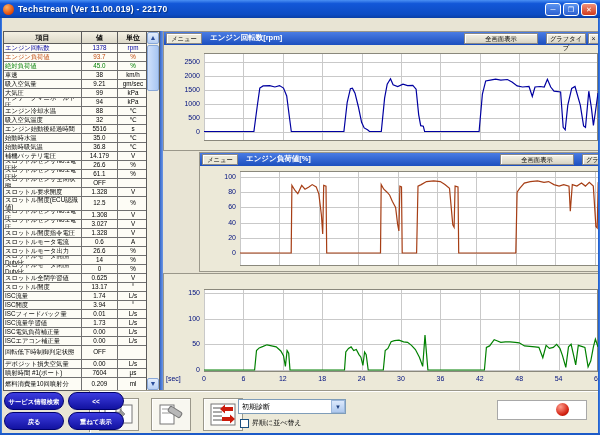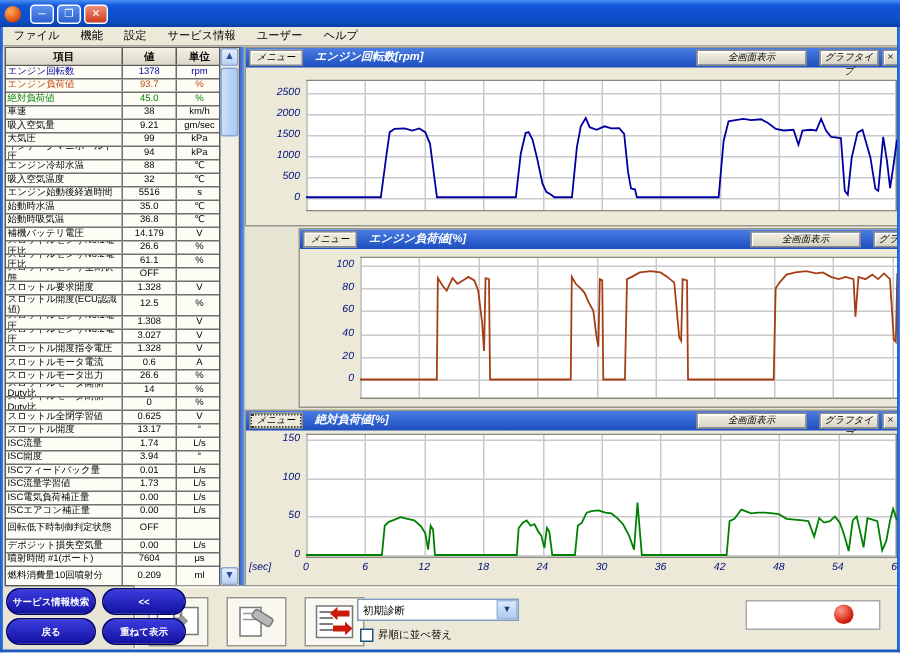--- a/index.html
+++ b/index.html
@@ -53,21 +53,21 @@
   .sbtn.up{ top:0; } .sbtn.down{ bottom:0; }
   .sthumb { position:absolute; left:0; top:13px; width:12px; height:46px; border:1px solid #89A8D8; border-radius:2px;
     background:linear-gradient(90deg,#CFE0FB,#A8C6F2); }
 
   
   .splitter-v { position:absolute; left:160px; top:31px; width:3px; height:360px;
     background:linear-gradient(90deg,#3568CC,#6E97E4); z-index:3; }
 
   
   .graphs { position:absolute; left:163px; top:31px; width:436px; height:360px; z-index:2; }
-  .gpanel { position:absolute; left:0; width:436px; background:#ECE9D8; border:1px solid #9A978A;font-style:italic; }
+  .gpanel { position:absolute; left:0; width:436px; background:#ECE9D8; border:1px solid #9A978A; }
   .ghead { position:absolute; left:0; top:0; right:0; height:13px;
     background:linear-gradient(180deg,#4A7CE4,#1C4FBE); display:block; }
   .gmenu { position:absolute; left:2px; top:1px; width:36px; height:11px; background:#ECE9D8;
     border:1px solid #888; box-shadow:inset 1px 1px 0 #fff; font-size:6.3px; text-align:center; line-height:9px; }
   .gmenu.focused { outline:1px dotted #333; outline-offset:-2px; }
   .gtitle { position:absolute; left:46px; top:1px; color:#fff; font-size:7.5px; font-weight:bold; white-space:nowrap; }
   .gbtn { position:absolute; top:1px; height:11px; background:linear-gradient(180deg,#F6F3E6,#D8D4C4);
     border:1px solid #888; box-shadow:inset 1px 1px 0 #fff; font-size:6.3px; text-align:center; line-height:9px; }
   .gbtn.full { left:300px; width:74px; }
   .gbtn.gtype { left:382px; width:40px; }
@@ -116,33 +116,26 @@
     line-height:5px; margin-right:2px; }
   .ime-caret { color:#D8E4FA; font-size:6px; }
 </style>
 </head>
 <body>
 
 <div class="window">
 
   <div class="titlebar">
     <span class="app-icon"></span>
+    <span class="title-text">Techstream (Ver 11.00.019) - 22170</span>
     <span class="winbtn">─</span>
     <span class="winbtn">❐</span>
     <span class="winbtn close">✕</span>
   </div>
 
-  <div class="menubar" id="menubar">
-      <div class="menu-item">ファイル</div>
-      <div class="menu-item">機能</div>
-      <div class="menu-item">設定</div>
-      <div class="menu-item">サービス情報</div>
-      <div class="menu-item">ユーザー</div>
-      <div class="menu-item">ヘルプ</div>
-    </div>
 
   <div class="left-table">
     <div class="tblhead">
       <div class="hc c-name">項目</div>
       <div class="hc c-val">値</div>
       <div class="hc c-unit">単位</div>
     </div>
     <div class="tbody" id="tbody">
         <div class="trow">
           <div class="cell c-name" style="color: rgb(0, 0, 160);">エンジン回転数</div>
@@ -406,27 +399,20 @@
           <line x1="1" x2="393" y1="82.5" y2="82.5" stroke="#C9C9C9"></line>
           <line x1="1" x2="393" y1="67.5" y2="67.5" stroke="#C9C9C9"></line>
           <line x1="1" x2="393" y1="52.5" y2="52.5" stroke="#C9C9C9"></line>
           <line x1="1" x2="393" y1="36.5" y2="36.5" stroke="#C9C9C9"></line>
           <line x1="1" x2="393" y1="21.5" y2="21.5" stroke="#C9C9C9"></line>
           <line x1="1" x2="393" y1="6.5" y2="6.5" stroke="#C9C9C9"></line>
           <polyline points="0.0,82.0 51.2,82.0 51.9,14.4 55.2,19.7 57.8,22.7 61.7,14.4 65.0,18.2 68.9,15.9 72.2,13.6 76.2,15.9 78.8,22.7 81.4,44.0 82.7,63.0 83.7,14.4 86.0,15.1 86.7,82.0 140.5,82.0 141.2,13.6 143.8,18.2 147.1,21.2 149.7,24.2 152.3,30.3 155.6,36.4 157.6,53.1 158.9,60.0 159.9,15.1 161.5,15.9 162.2,82.0 176.6,82.0 178.0,15.1 181.2,13.6 186.5,10.6 193.7,9.8 200.3,10.6 204.9,13.6 209.5,17.4 212.8,53.9 214.1,56.2 215.1,15.1 218.0,15.9 218.7,82.0 275.8,82.0 277.1,21.2 279.7,17.4 284.3,12.1 290.2,10.6 297.5,9.8 304.0,11.3 308.6,10.6 313.9,13.6 319.1,15.1 323.7,13.6 329.0,15.1 330.3,40.2 332.3,13.6 336.9,15.1 341.5,12.1 345.4,15.1 349.3,11.3 353.3,15.1 355.9,55.4 357.2,56.9 358.2,12.1 360.5,13.6 361.2,82.0 362.2,82.0 363.1,12.1 366.4,13.6 371.0,16.6 375.6,21.2 378.2,59.2 380.2,60.7 382.8,28.8 386.1,9.8 390.1,12.8 394.0,9.0" fill="none" stroke="#A63E15" stroke-width="1.2"></polyline>
         </svg>
       </div>
       <div class="gpanel" style="top: 242px; height: 118px;">
-        <div class="ghead">
-          <div class="gmenu focused">メニュー</div>
-          <div class="gtitle">絶対負荷値[%]</div>
-          <div class="gbtn full">全画面表示</div>
-          <div class="gbtn gtype">グラフタイプ</div>
-          <div class="gbtn gclose">×</div>
-        </div>
         <div class="ylab" style="top: 92px; left: 2px;">0</div>
         <div class="ylab" style="top: 66.3333px; left: 2px;">50</div>
         <div class="ylab" style="top: 40.6667px; left: 2px;">100</div>
         <div class="ylab" style="top: 15px; left: 2px;">150</div>
         <svg width="394" height="83" class="plot-svg" style="top: 15px;">
           <rect x="0.5" y="0.5" width="393" height="82" fill="#FFFFFF" stroke="#8A887C"></rect>
           <line x1="0.5" x2="0.5" y1="1" y2="82" stroke="#C9C9C9"></line>
           <line x1="39.5" x2="39.5" y1="1" y2="82" stroke="#C9C9C9"></line>
           <line x1="79.5" x2="79.5" y1="1" y2="82" stroke="#C9C9C9"></line>
           <line x1="118.5" x2="118.5" y1="1" y2="82" stroke="#C9C9C9"></line>

